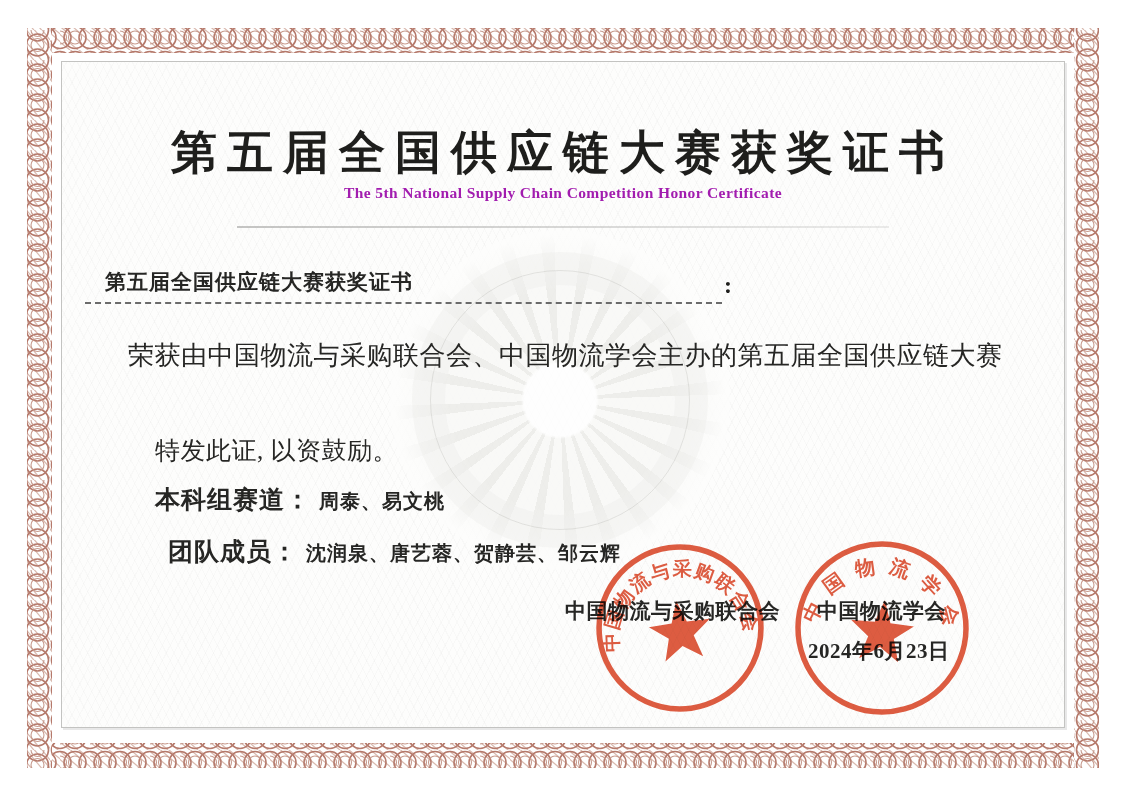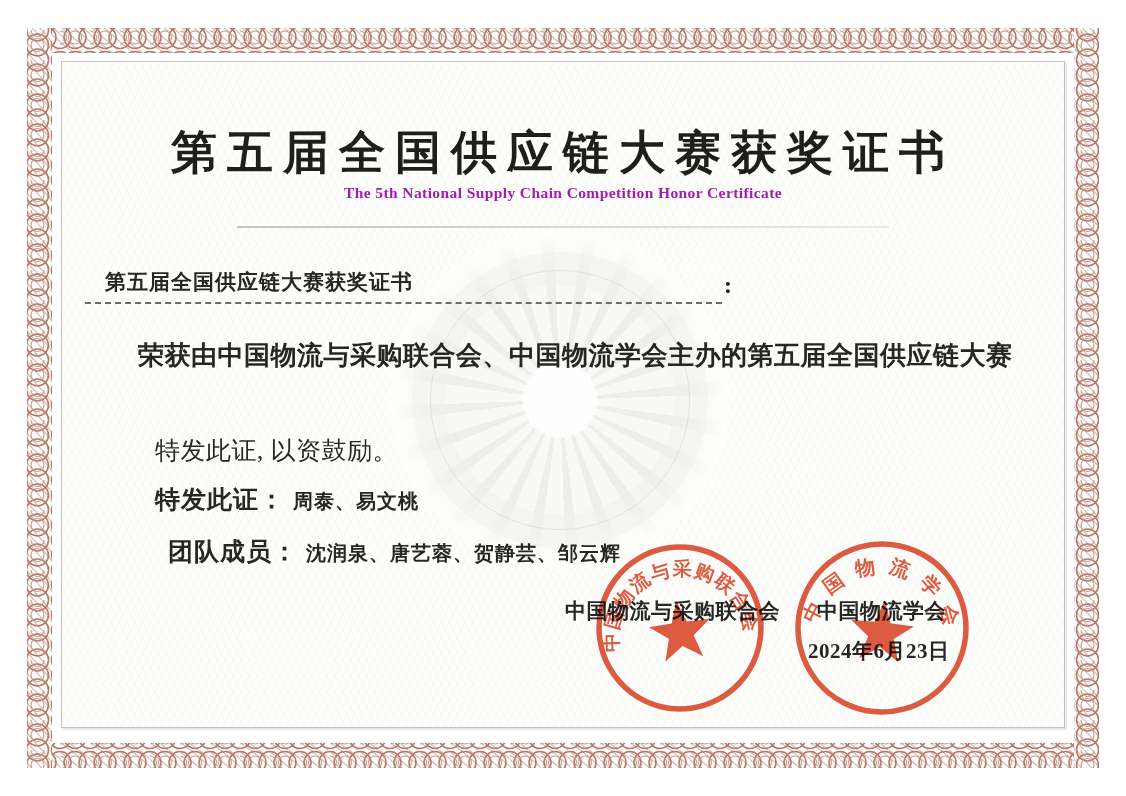--- a/index.html
+++ b/index.html
@@ -66,22 +66,22 @@
   .recipient-line {
     position: absolute; left: 85px; top: 302px; width: 637px; height: 0;
     border-bottom: 2px dashed #6b6b6b;
   }
   .recipient-colon {
     position: absolute; left: 724px; top: 272px;
     font-size: 24px; font-weight: bold; color: #1e1e1c;
   }
 
   .body-line1 {
-    position: absolute; left: 138px; top: 338px;
-    font-size: 26px; font-weight: bold; letter-spacing: 0.5px; white-space: nowrap;
+    position: absolute; left: 128px; top: 338px;
+    font-size: 26px; font-weight: normal; letter-spacing: 0.5px; white-space: nowrap;
   }
   .body-line2 {
     position: absolute; left: 85px; top: 384px;
     font-size: 26px; font-weight: bold; white-space: nowrap;
   }
   .award-grade {
     display: inline-block; width: 118px; text-align: center;
     border-bottom: 2px dashed #6b6b6b; margin: 0 6px;
     font-size: 25px; font-weight: bold;
   }
@@ -149,21 +149,21 @@
     <div class="recipient">第五届全国供应链大赛获奖证书</div>
     <div class="recipient-line"></div>
     <div class="recipient-colon">:</div>
 
     <div class="body-line1">荣获由中国物流与采购联合会、中国物流学会主办的第五届全国供应链大赛</div>
 
 
     <div class="body-line3">特发此证, 以资鼓励。</div>
 
     <div class="role-row row-advisor">
-      <span class="role-label">特发此证：</span><span class="role-names">周泰、易文桃</span>
+      <span class="role-label">本科组赛道：</span><span class="role-names">周泰、易文桃</span>
     </div>
 
     <div class="role-row row-team">
       <span class="role-label">团队成员：</span><span class="role-names">沈润泉、唐艺蓉、贺静芸、邹云辉</span>
     </div>
 
     <div class="org1">中国物流与采购联合会</div>
     <div class="org2">中国物流学会</div>
     <div class="date">2024年6月23日</div>
   </div>

